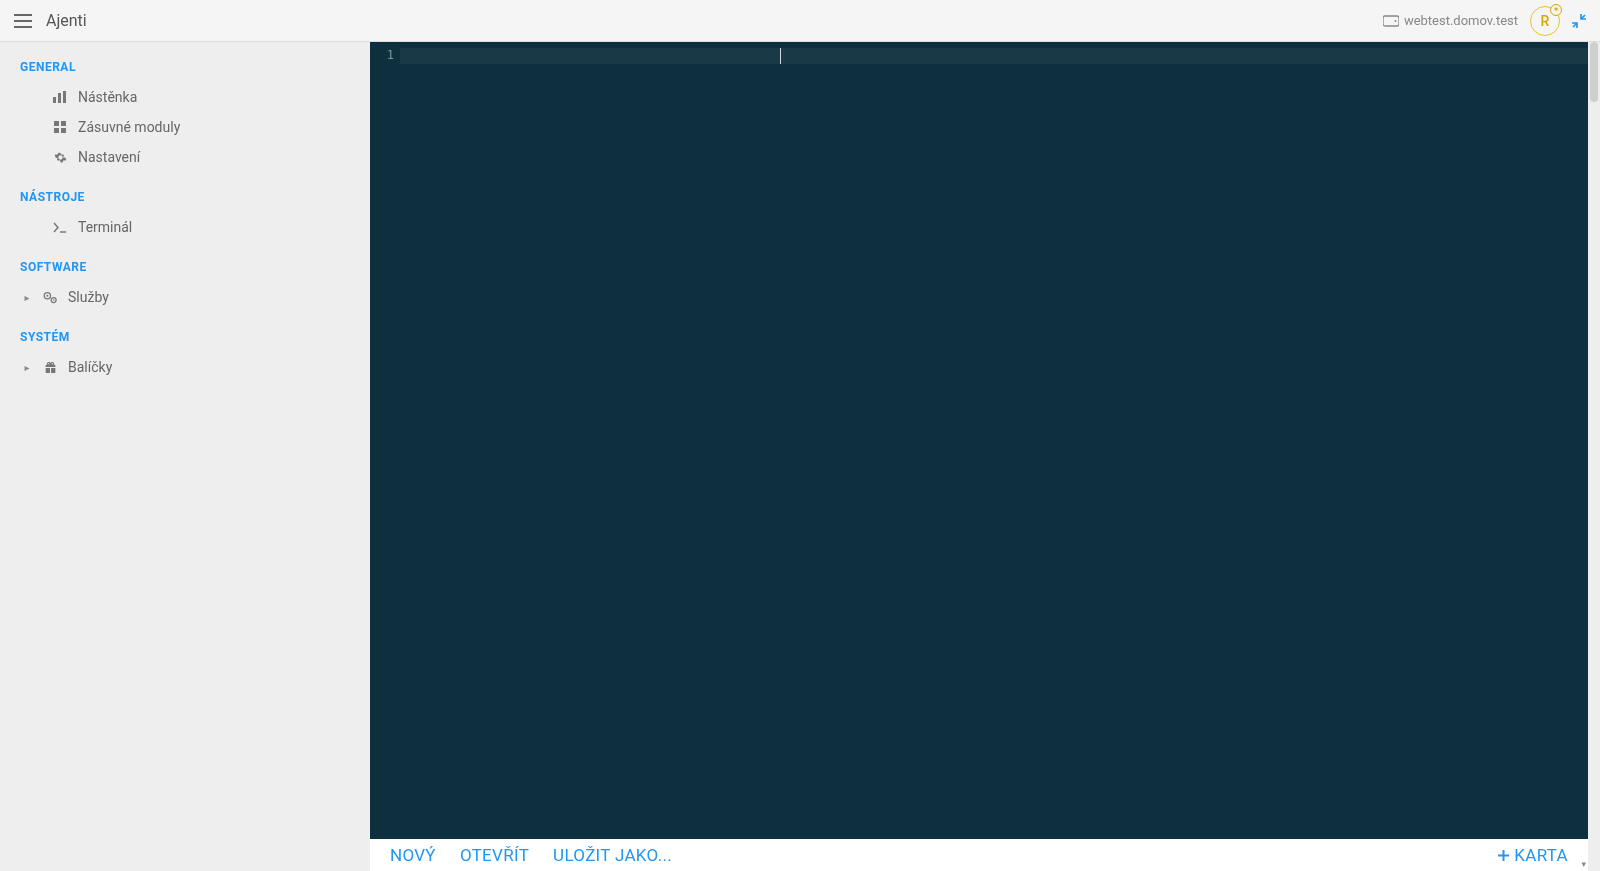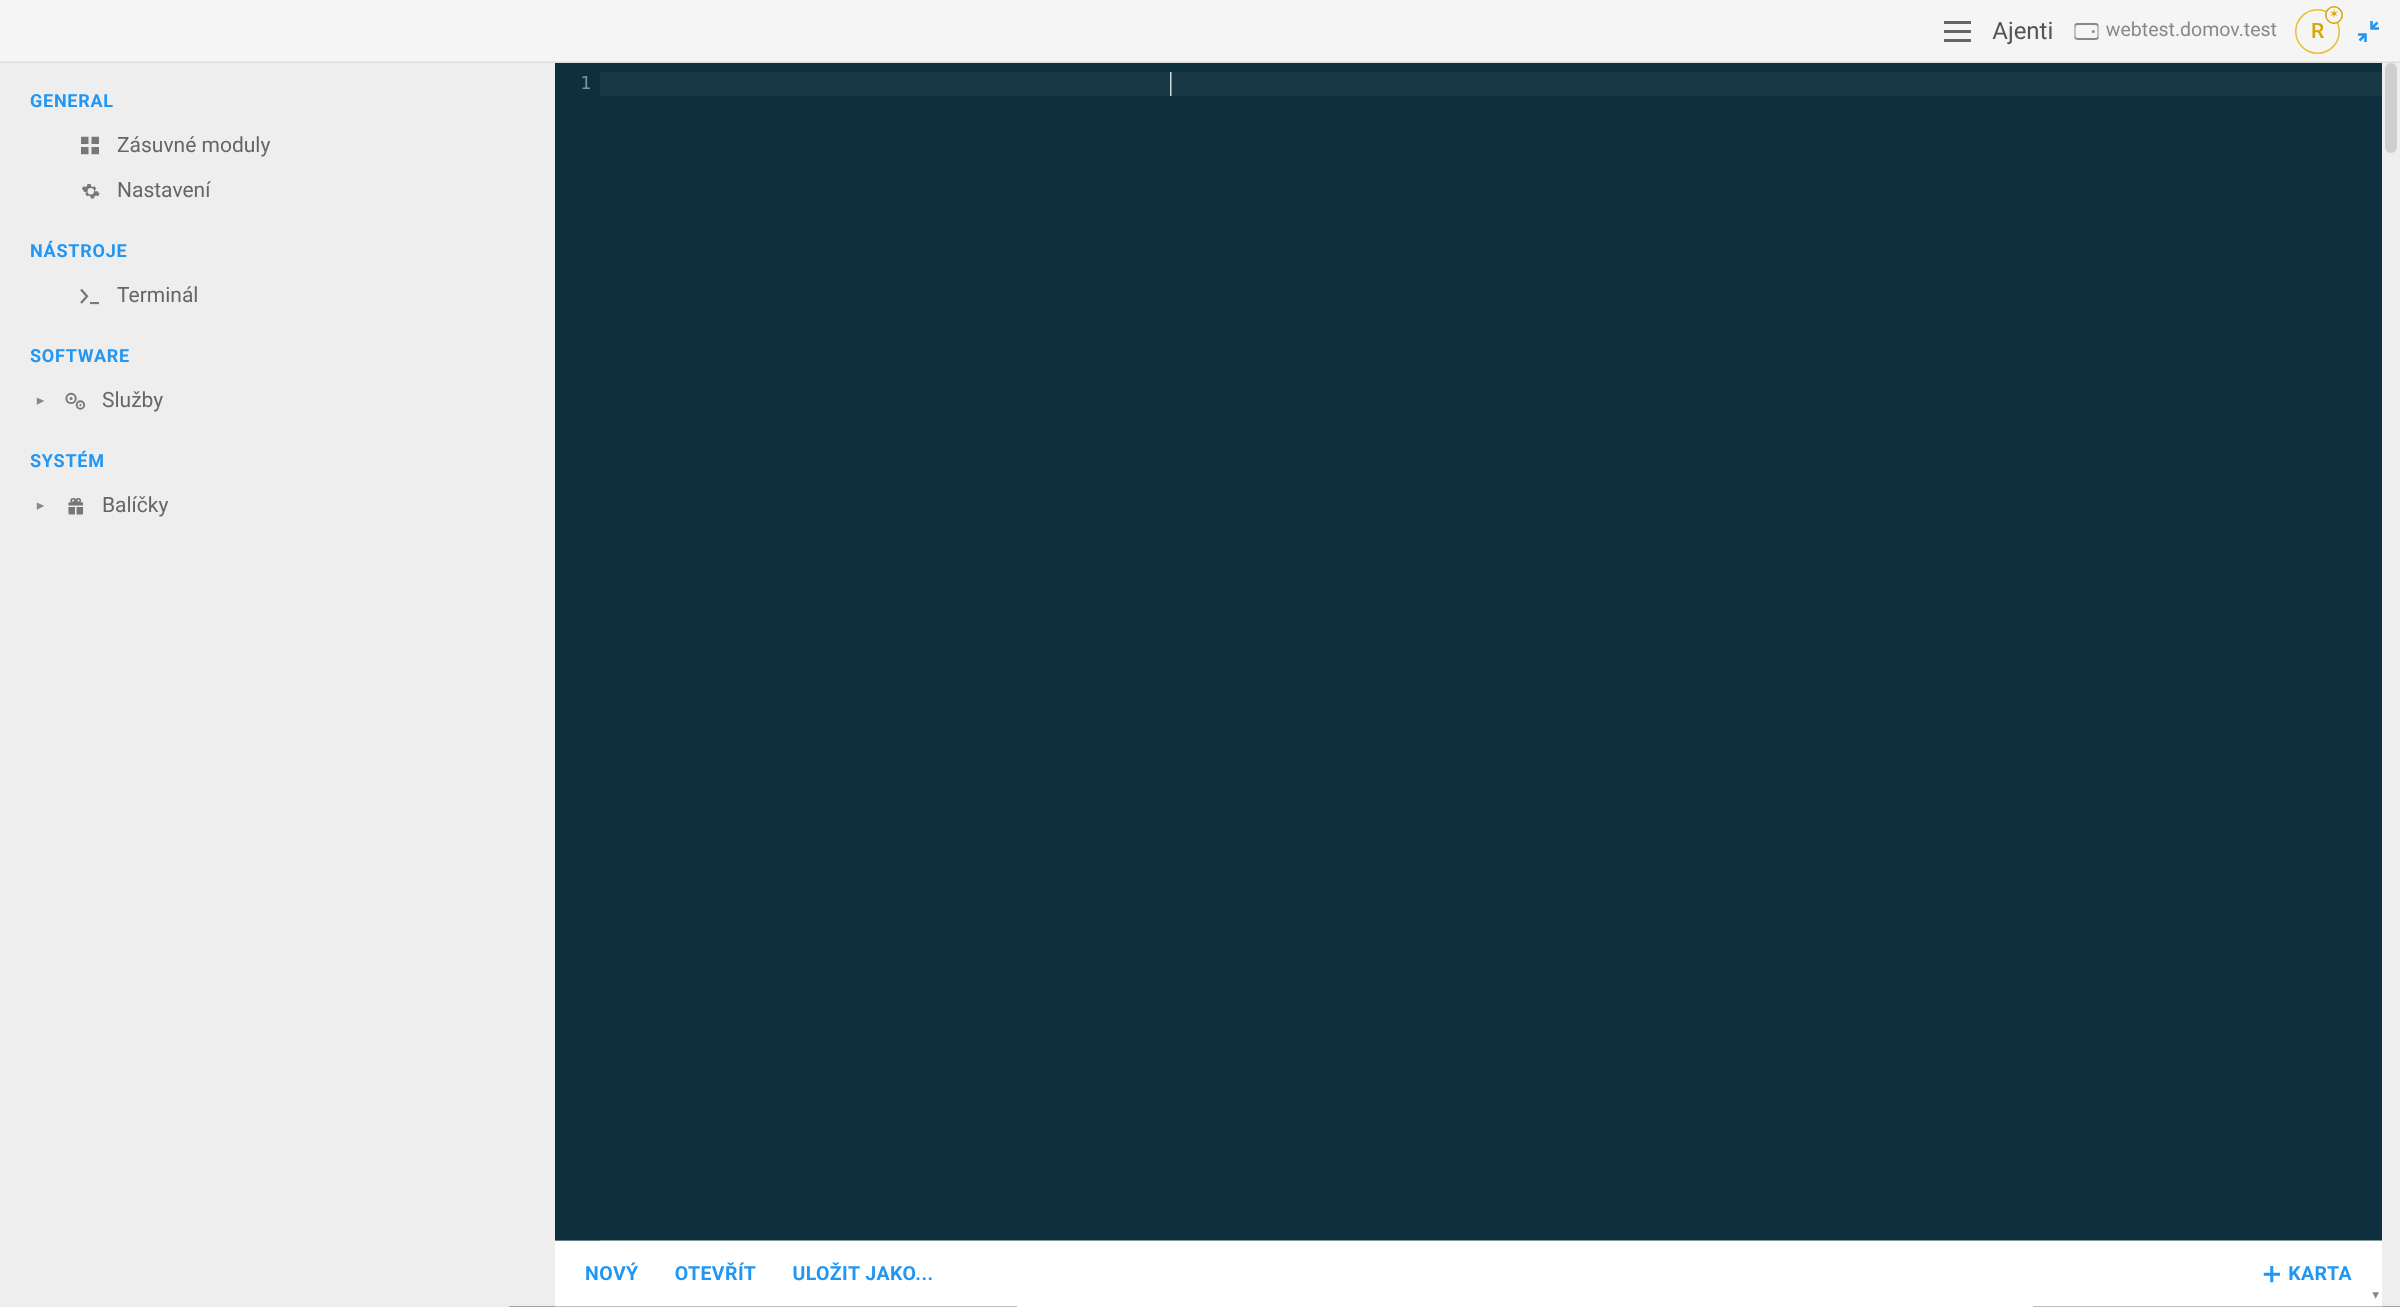--- a/index.html
+++ b/index.html
@@ -25,21 +25,20 @@
       display: flex;
       align-items: center;
       padding: 0 14px;
       gap: 14px;
     }
     .navbar-left {
       display: flex;
       align-items: center;
       gap: 14px;
       flex: 1;
-      justify-content: flex-end;
     }
     .hamburger {
       cursor: pointer;
       color: #666;
       display: flex;
       align-items: center;
     }
     .app-title {
       font-size: 16px;
       color: #555;
@@ -187,29 +186,29 @@
     .cursor {
       position: absolute;
       top: 6px;
       left: 380px;
       width: 1px;
       height: 16px;
       background: #cfd8dc;
     }
     
     .bottom-bar {
-      height: 44px;
+      height: 32px;
       background: #fff;
       display: flex;
       align-items: center;
       padding: 0 20px;
       gap: 24px;
       color: #2196f3;
-      font-size: 13px;
-      font-weight: 700;
+      font-size: 17px;
+      font-weight: 400;
       letter-spacing: 0.3px;
     }
     .bottom-bar .btn {
       cursor: pointer;
     }
     .bottom-spacer {
       flex: 1;
     }
     .btn-add-tab {
       display:flex;
@@ -284,20 +283,31 @@
 </div>
 
 <div class="layout">
 
   <div class="sidebar">
 
     <div class="section-header">GENERAL</div>
     <div class="nav-item">
       <span class="nav-caret"></span>
       <span class="nav-icon">
+        <svg width="14" height="12" viewBox="0 0 14 12">
+            <rect x="0" y="6" width="3" height="6" fill="currentColor"></rect>
+            <rect x="5" y="2" width="3" height="10" fill="currentColor"></rect>
+            <rect x="10" y="0" width="3" height="12" fill="currentColor"></rect>
+          </svg>
+      </span>
+      <span>Nástěnka</span>
+    </div>
+    <div class="nav-item">
+      <span class="nav-caret"></span>
+      <span class="nav-icon">
         <svg width="12" height="12" viewBox="0 0 12 12">
             <rect x="0" y="0" width="5" height="5" fill="currentColor"></rect>
             <rect x="7" y="0" width="5" height="5" fill="currentColor"></rect>
             <rect x="0" y="7" width="5" height="5" fill="currentColor"></rect>
             <rect x="7" y="7" width="5" height="5" fill="currentColor"></rect>
           </svg>
       </span>
       <span>Zásuvné moduly</span>
     </div>
     <div class="nav-item">

